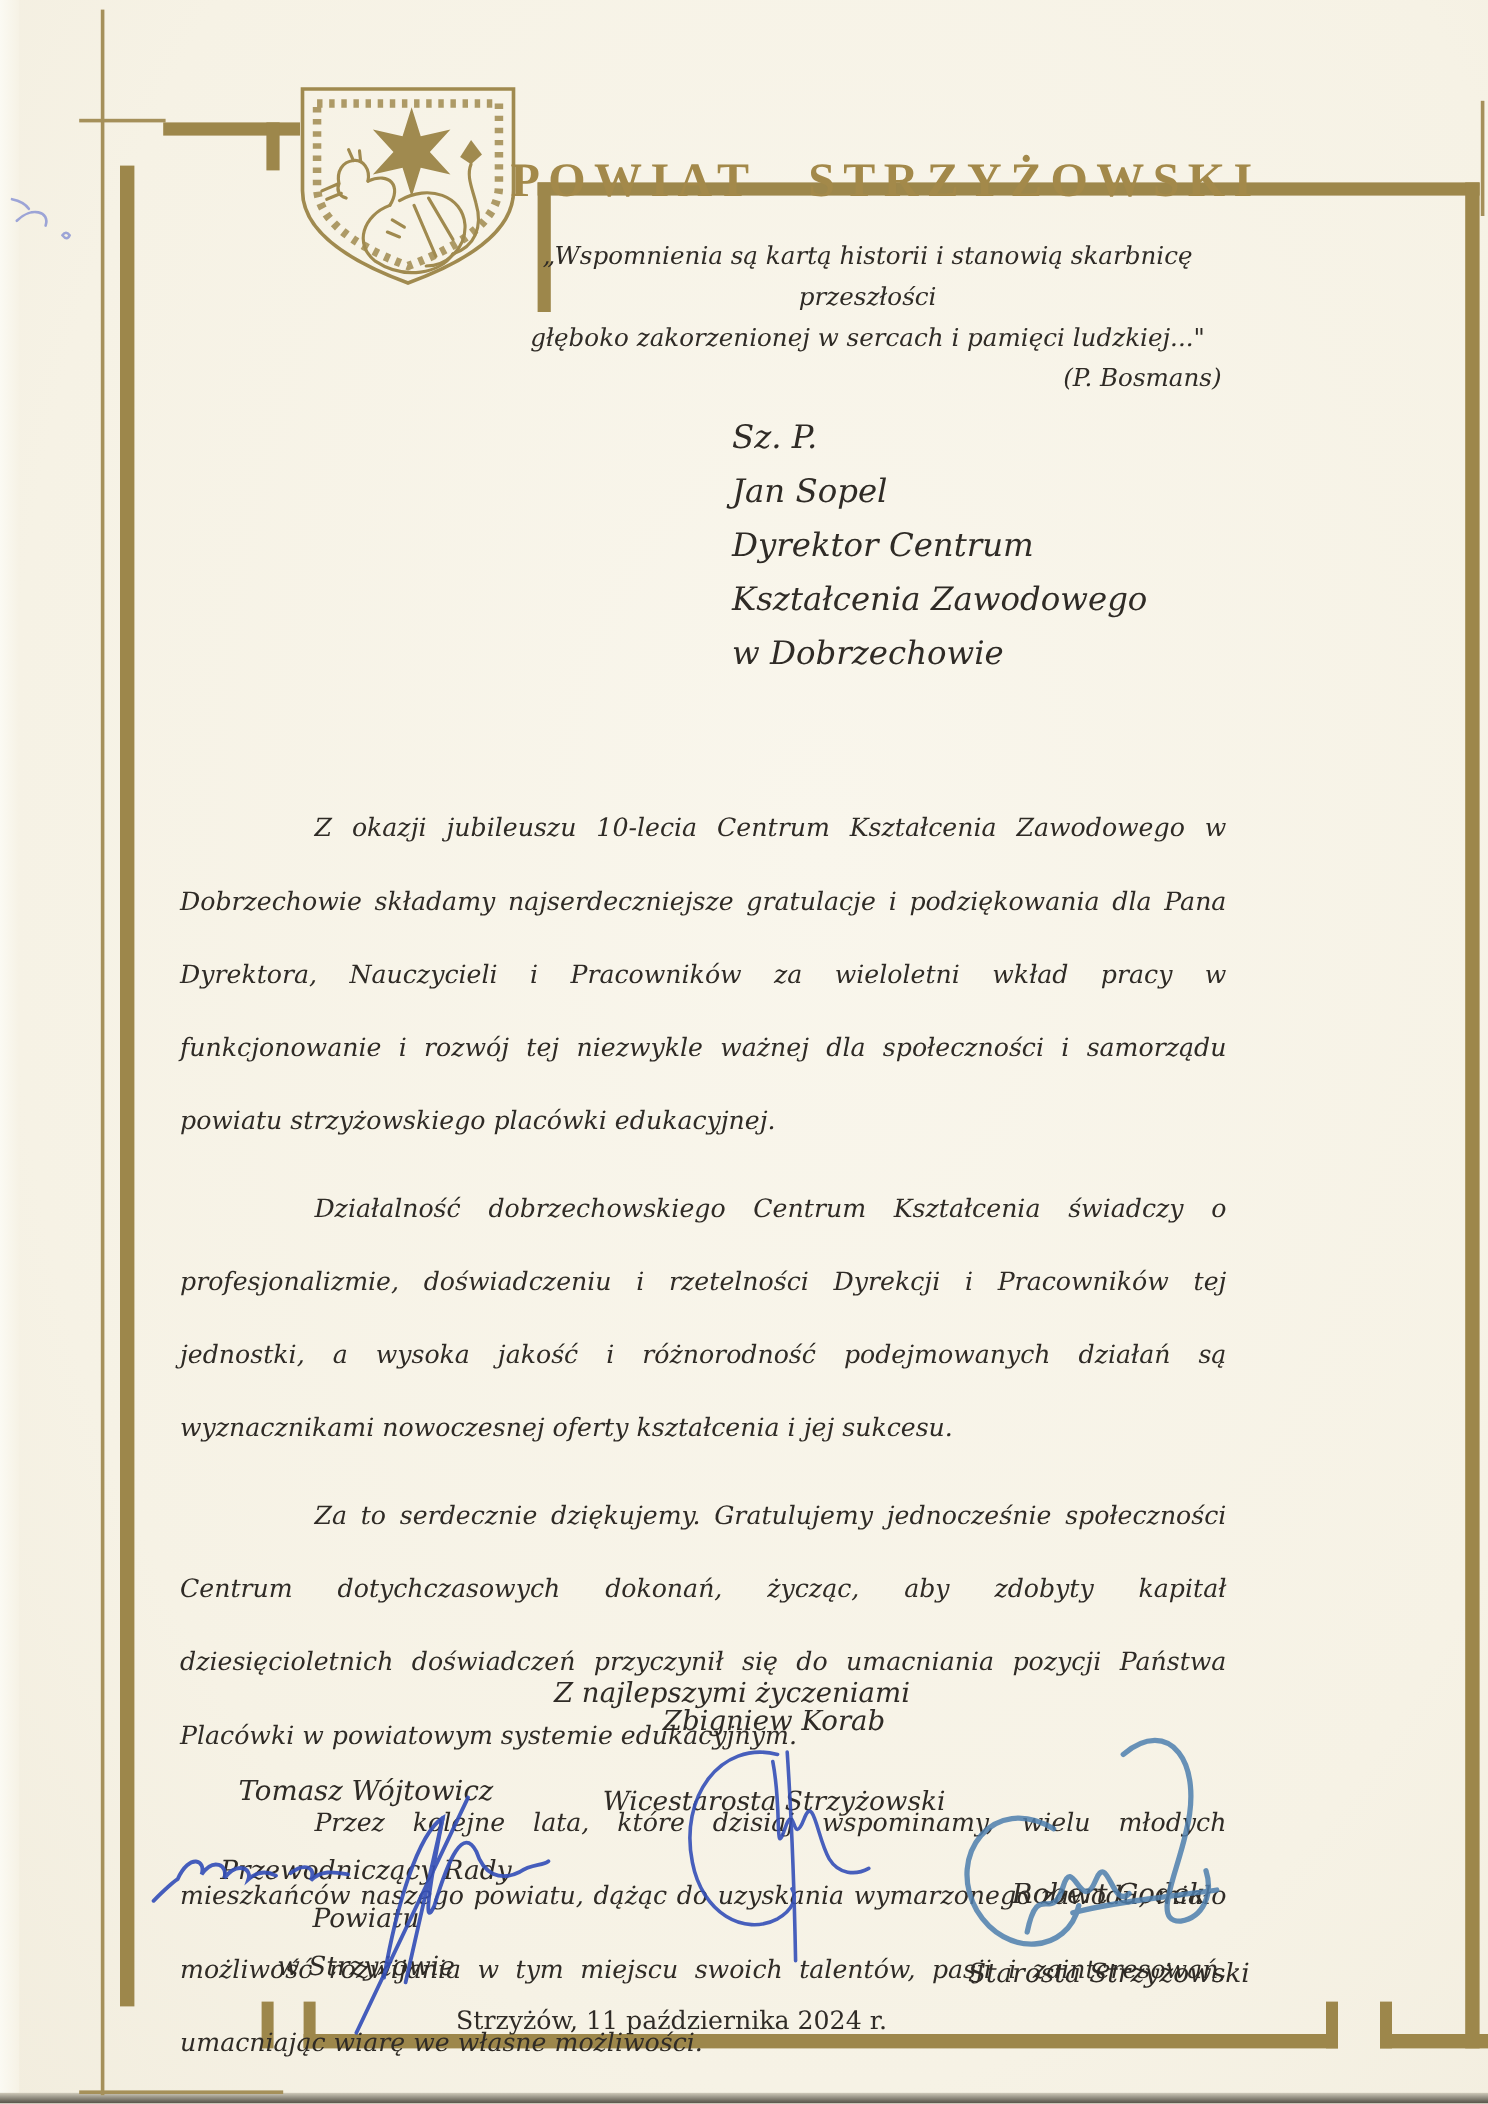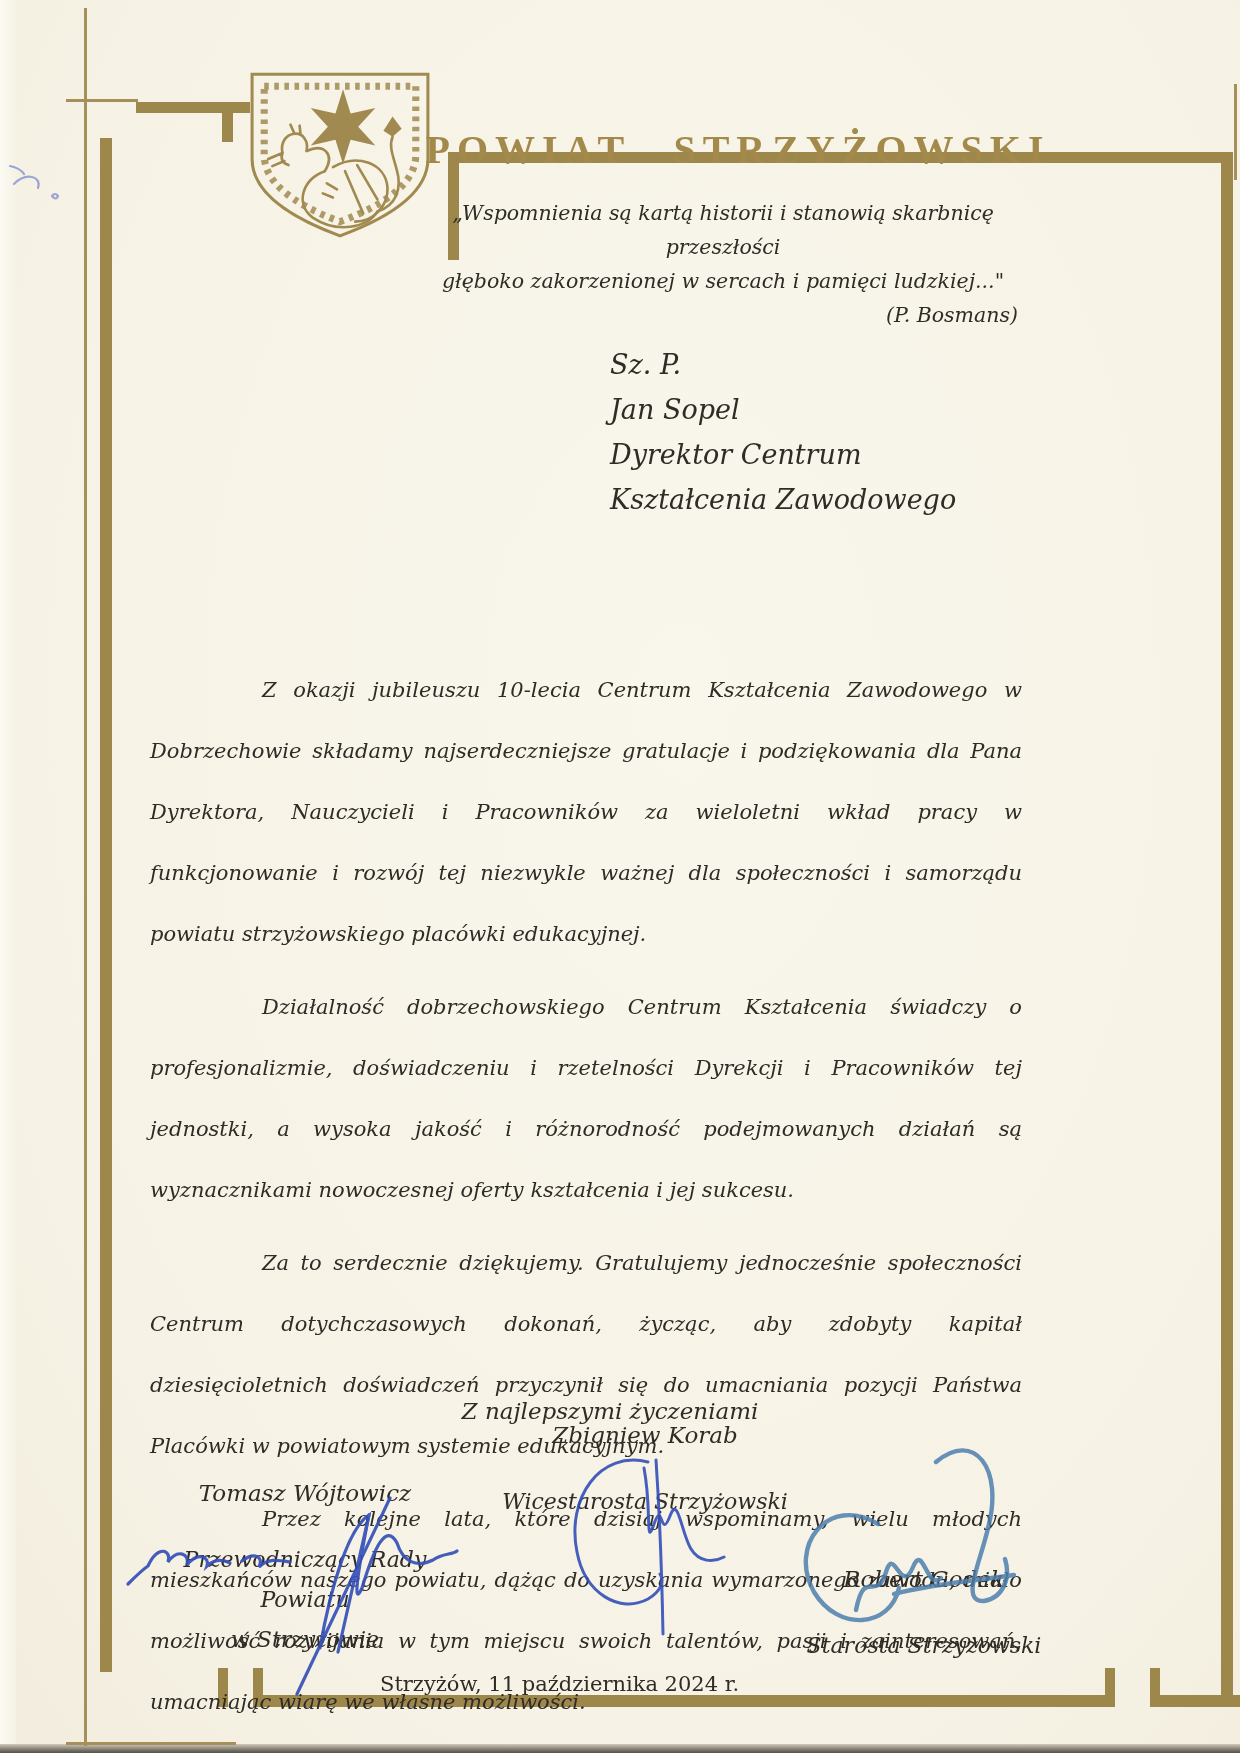--- a/index.html
+++ b/index.html
@@ -97,20 +97,21 @@
     <div>„Wspomnienia są kartą historii i stanowią skarbnicę przeszłości</div>
     <div>głęboko zakorzenionej w sercach i pamięci ludzkiej..."</div>
     <div class="attr">(P. Bosmans)</div>
   </div>
 
   <div class="addr">
     <div>Sz. P.</div>
     <div>Jan Sopel</div>
     <div>Dyrektor Centrum</div>
     <div>Kształcenia Zawodowego</div>
+    <div>w Dobrzechowie</div>
   </div>
 
   <div class="body-text">
     <p>Z okazji jubileuszu 10-lecia Centrum Kształcenia Zawodowego w Dobrzechowie składamy najserdeczniejsze gratulacje i podziękowania dla Pana Dyrektora, Nauczycieli i Pracowników za wieloletni wkład pracy w funkcjonowanie i rozwój tej niezwykle ważnej dla społeczności i samorządu powiatu strzyżowskiego placówki edukacyjnej.</p>
     <p>Działalność dobrzechowskiego Centrum Kształcenia świadczy o profesjonalizmie, doświadczeniu i rzetelności Dyrekcji i Pracowników tej jednostki, a wysoka jakość i różnorodność podejmowanych działań są wyznacznikami nowoczesnej oferty kształcenia i jej sukcesu.</p>
     <p>Za to serdecznie dziękujemy. Gratulujemy jednocześnie społeczności Centrum dotychczasowych dokonań, życząc, aby zdobyty kapitał dziesięcioletnich doświadczeń przyczynił się do umacniania pozycji Państwa Placówki w powiatowym systemie edukacyjnym.</p>
     <p>Przez kolejne lata, które dzisiaj wspominamy, wielu młodych mieszkańców naszego powiatu, dążąc do uzyskania wymarzonego zawodu, miało możliwość rozwijania w tym miejscu swoich talentów, pasji i zainteresowań, umacniając wiarę we własne możliwości.</p>
     <p>Na kolejne lata życzymy dalszego dynamicznego rozwoju, wielu sukcesów w działalności edukacyjnej oraz poczucia wypełnienia ważnej roli w lokalnej i regionalnej społeczności.</p>
   </div>
 

